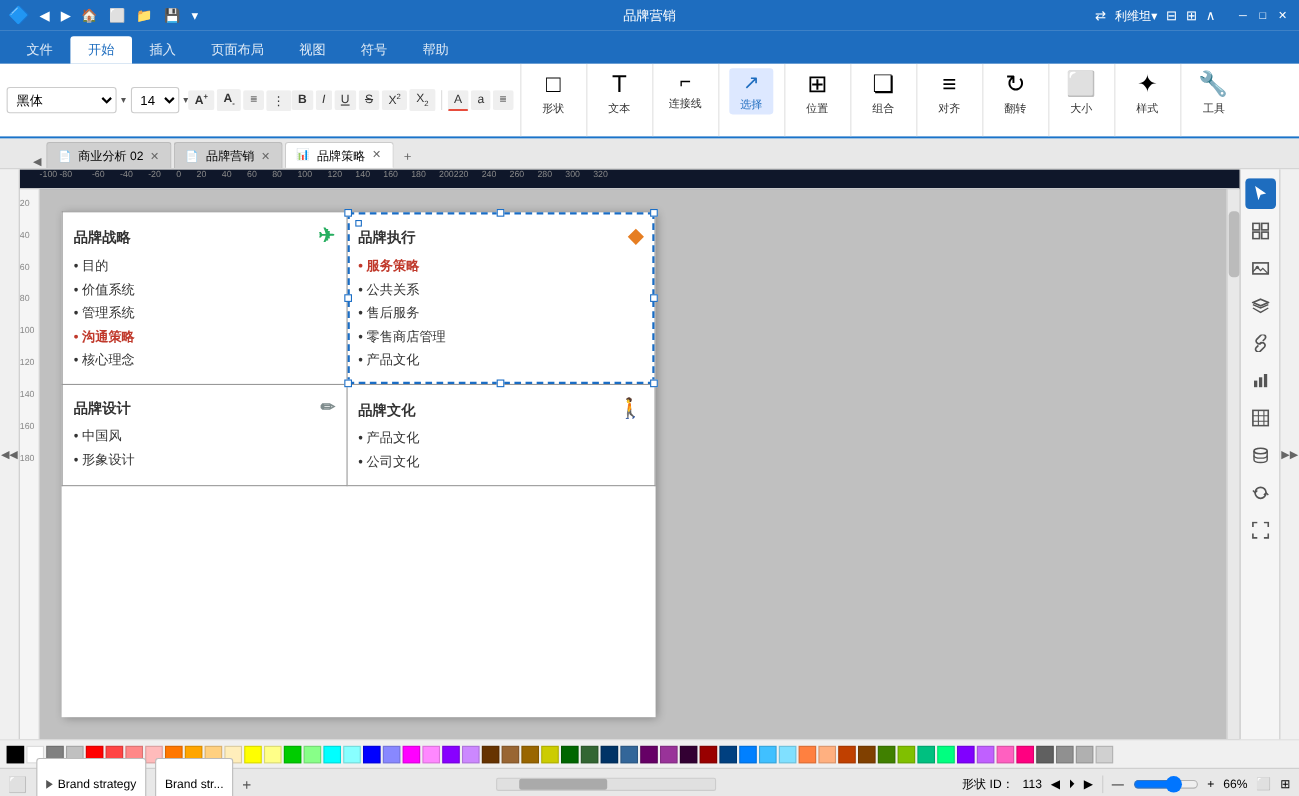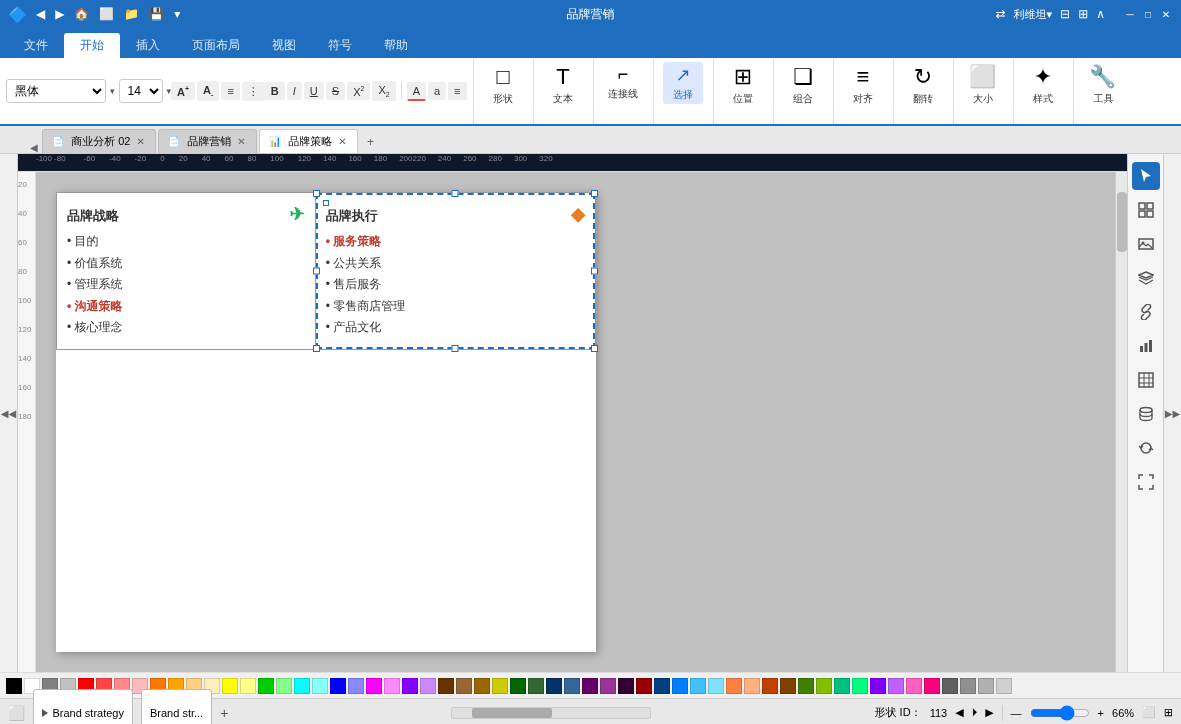--- a/index.html
+++ b/index.html
@@ -508,20 +508,42 @@
               <div class="cell-content">
                 <div class="bullet bullet-bold">• 服务策略</div>
                 <div class="bullet">• 公共关系</div>
                 <div class="bullet">• 售后服务</div>
                 <div class="bullet">• 零售商店管理</div>
                 <div class="bullet">• 产品文化</div>
               </div>
             </td>
           </tr>
 
+          <tr>
+            <td style="border:1px solid #999;vertical-align:top;padding:10px;">
+              <div class="cell-title">
+                <span>品牌设计</span>
+                <span class="icon-pencil">✏</span>
+              </div>
+              <div class="cell-content">
+                <div class="bullet">• 中国风</div>
+                <div class="bullet">• 形象设计</div>
+              </div>
+            </td>
+            <td style="border:1px solid #999;vertical-align:top;padding:10px;">
+              <div class="cell-title">
+                <span>品牌文化</span>
+                <span class="icon-person">🚶</span>
+              </div>
+              <div class="cell-content">
+                <div class="bullet">• 产品文化</div>
+                <div class="bullet">• 公司文化</div>
+              </div>
+            </td>
+          </tr>
 
         </tbody>
           </table>
       </div>
     </div>
 
     <div style="position:absolute;right:0;top:18px;bottom:0;width:12px;background:#e8e8e8;border-left:1px solid #ccc;">
       <div style="width:10px;height:60px;background:#bbb;border-radius:4px;margin:20px 1px;"></div>
     </div>
   </div>

